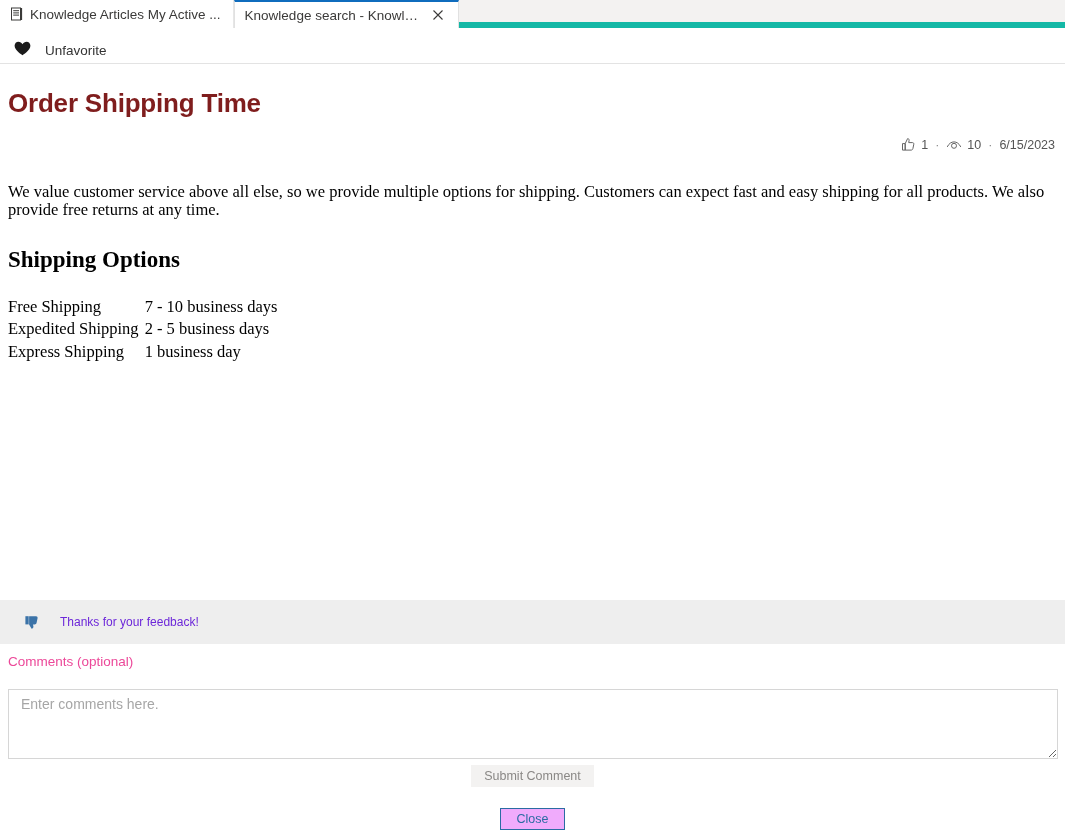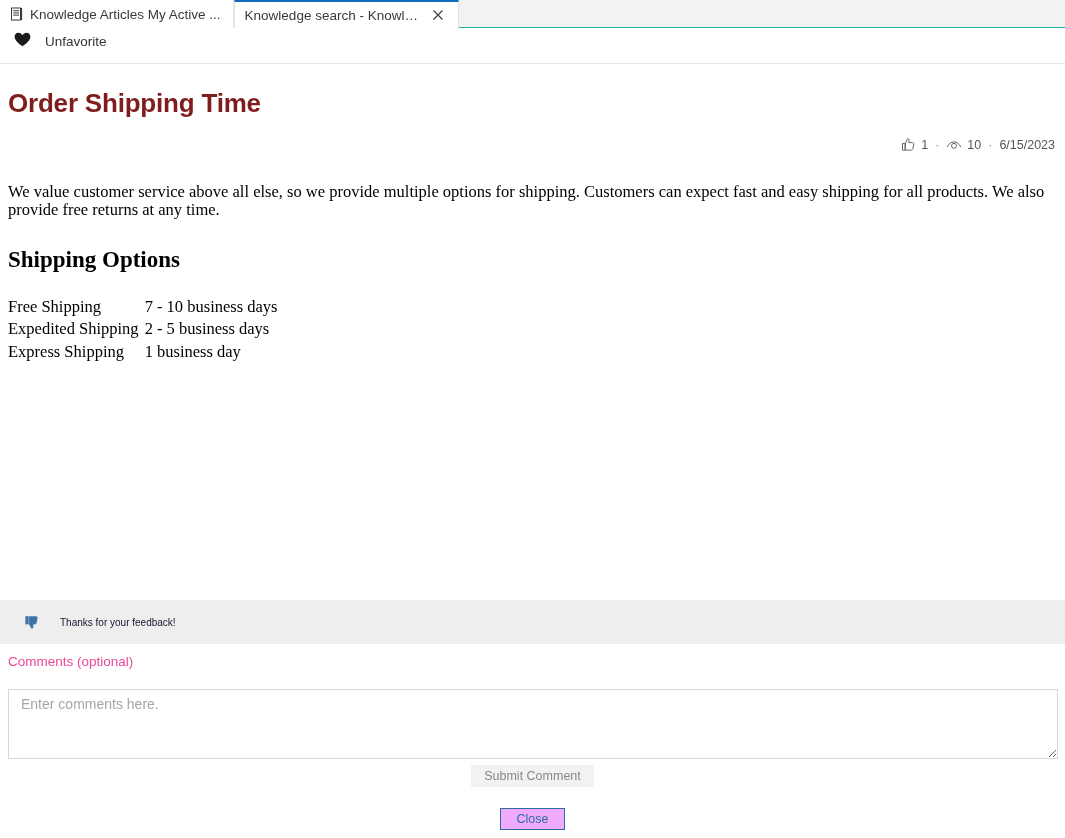--- a/index.html
+++ b/index.html
@@ -9,21 +9,21 @@
     background: #ffffff;
     font-family: "Liberation Sans", sans-serif;
     overflow: hidden;
   }
 
   
   .tabstrip {
     position: relative;
     height: 28px;
     background: #f3f2f1;
-    border-bottom: 1px solid #14b8a6;
+    border-bottom: 6px solid #14b8a6;
     display: flex;
     align-items: stretch;
   }
   .tab {
     position: relative;
     display: flex;
     align-items: center;
     gap: 7px;
     padding: 0 12px 0 10px;
     font-size: 13.5px;
@@ -55,21 +55,21 @@
     width: 16px; height: 16px;
     line-height: 0;
     margin-left: 4px;
     cursor: pointer;
   }
 
   
   .cmdbar {
     height: 36px;
     display: flex;
-    align-items: flex-start;
+    align-items: flex-end;
     padding-left: 6px;
     background: #ffffff;
     border-bottom: 1px solid #e3e3e3;
   }
   .fav-btn {
     display: flex;
     align-items: center;
     gap: 14px;
     padding: 4px 8px;
     cursor: pointer;
@@ -143,21 +143,21 @@
   }
   .feedback-bar {
     height: 44px;
     background: #eeeeee;
     display: flex;
     align-items: center;
     gap: 18px;
     padding-left: 22px;
   }
   .feedback-icon { line-height: 0; }
-  .feedback-text { font-size: 10px; color: #0f172a; }
+  .feedback-text { font-size: 12px; color: #6d28d9; }
 
   .comments-wrap { padding: 10px 8px 0 8px; }
   .comments-label {
     font-size: 13.5px;
     color: #ec4899;
     display: block;
     margin-bottom: 20px;
   }
   .comments-input {
     display: block;

